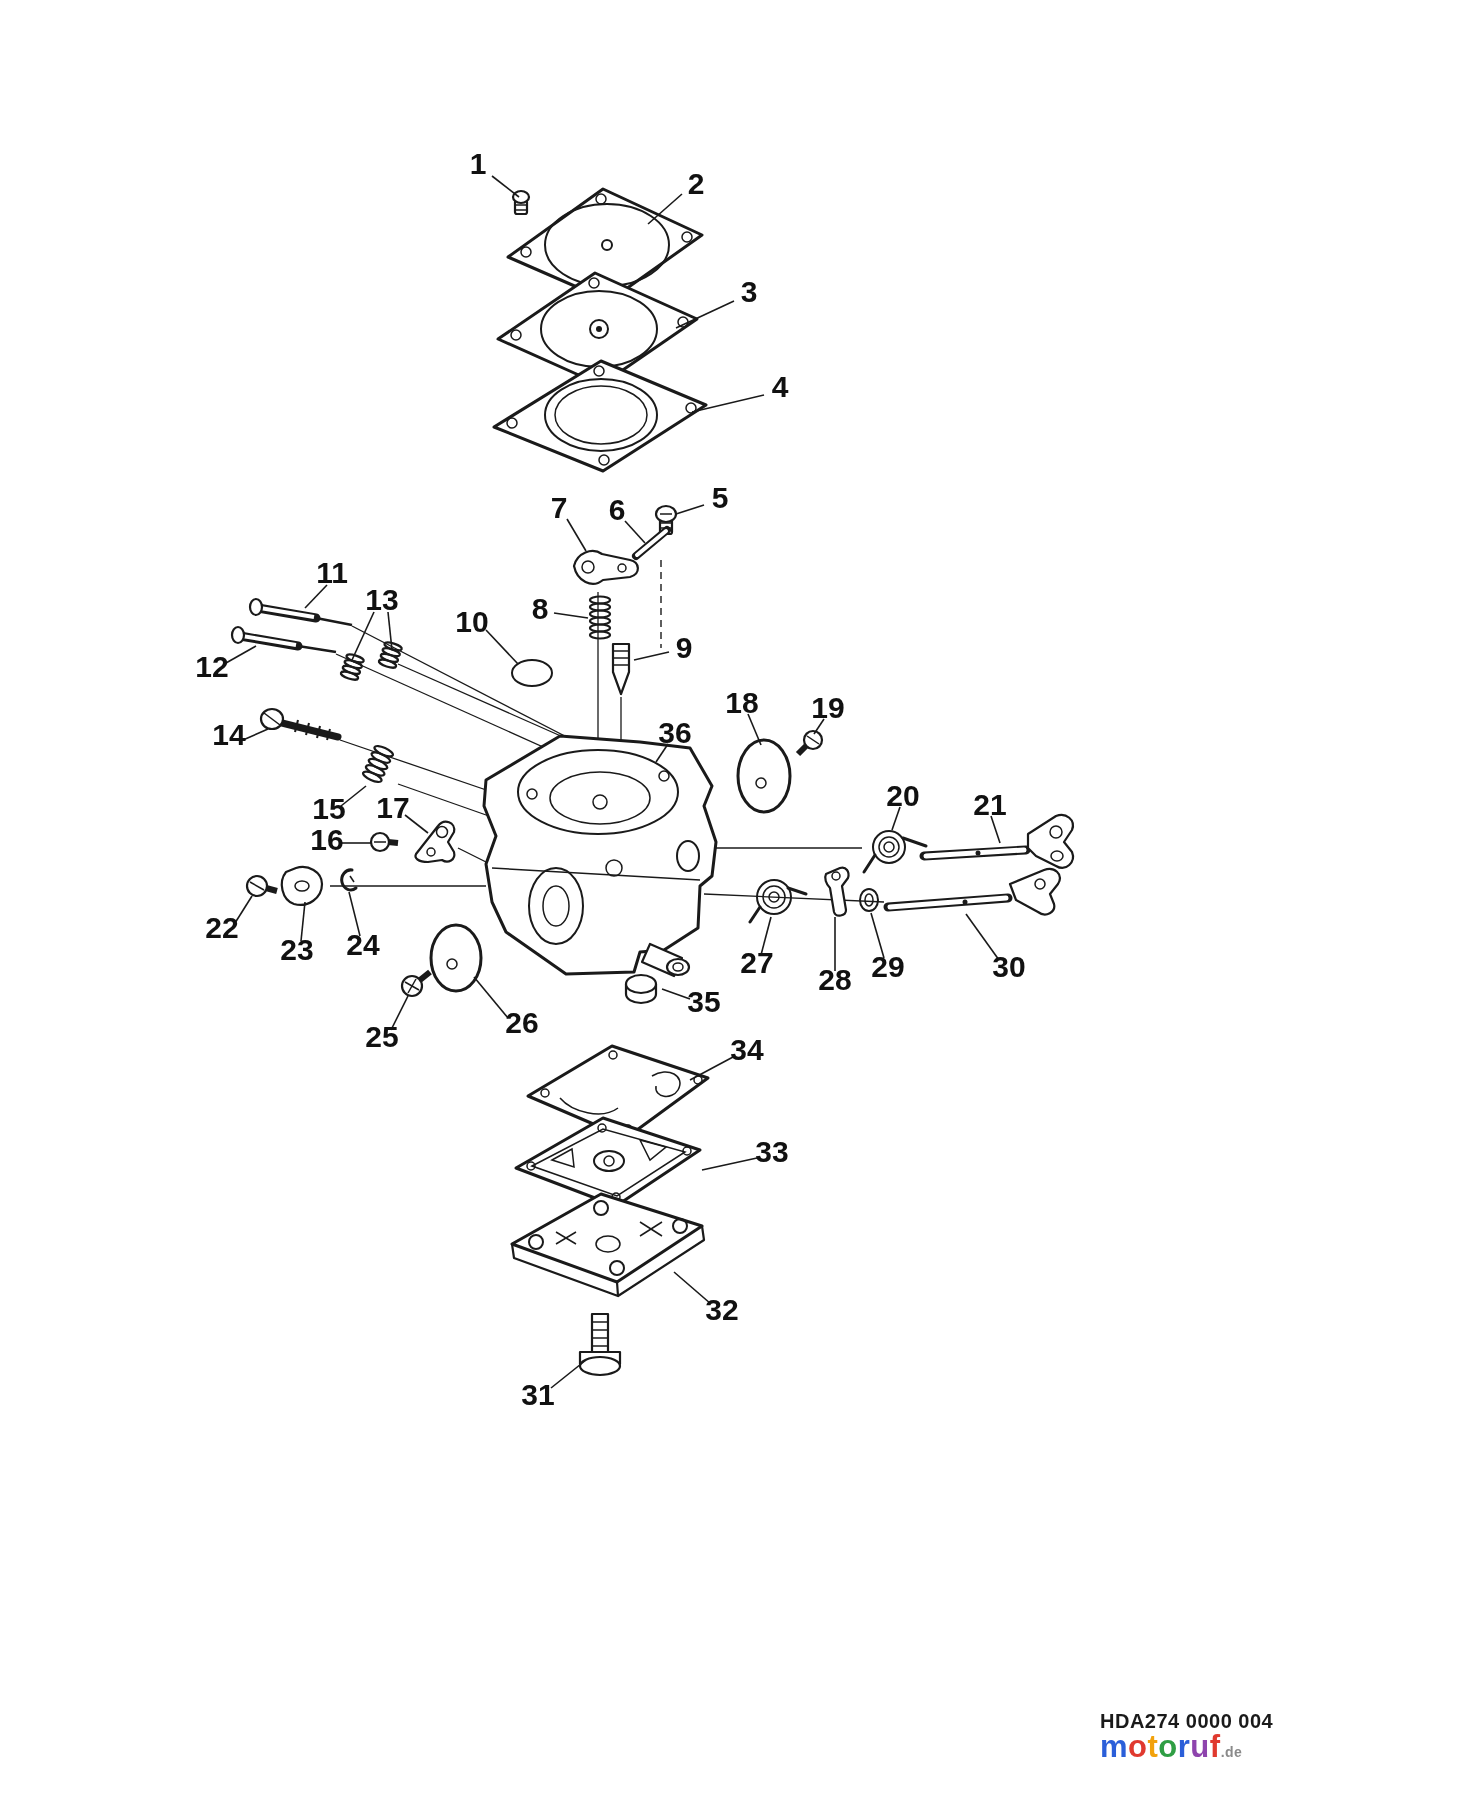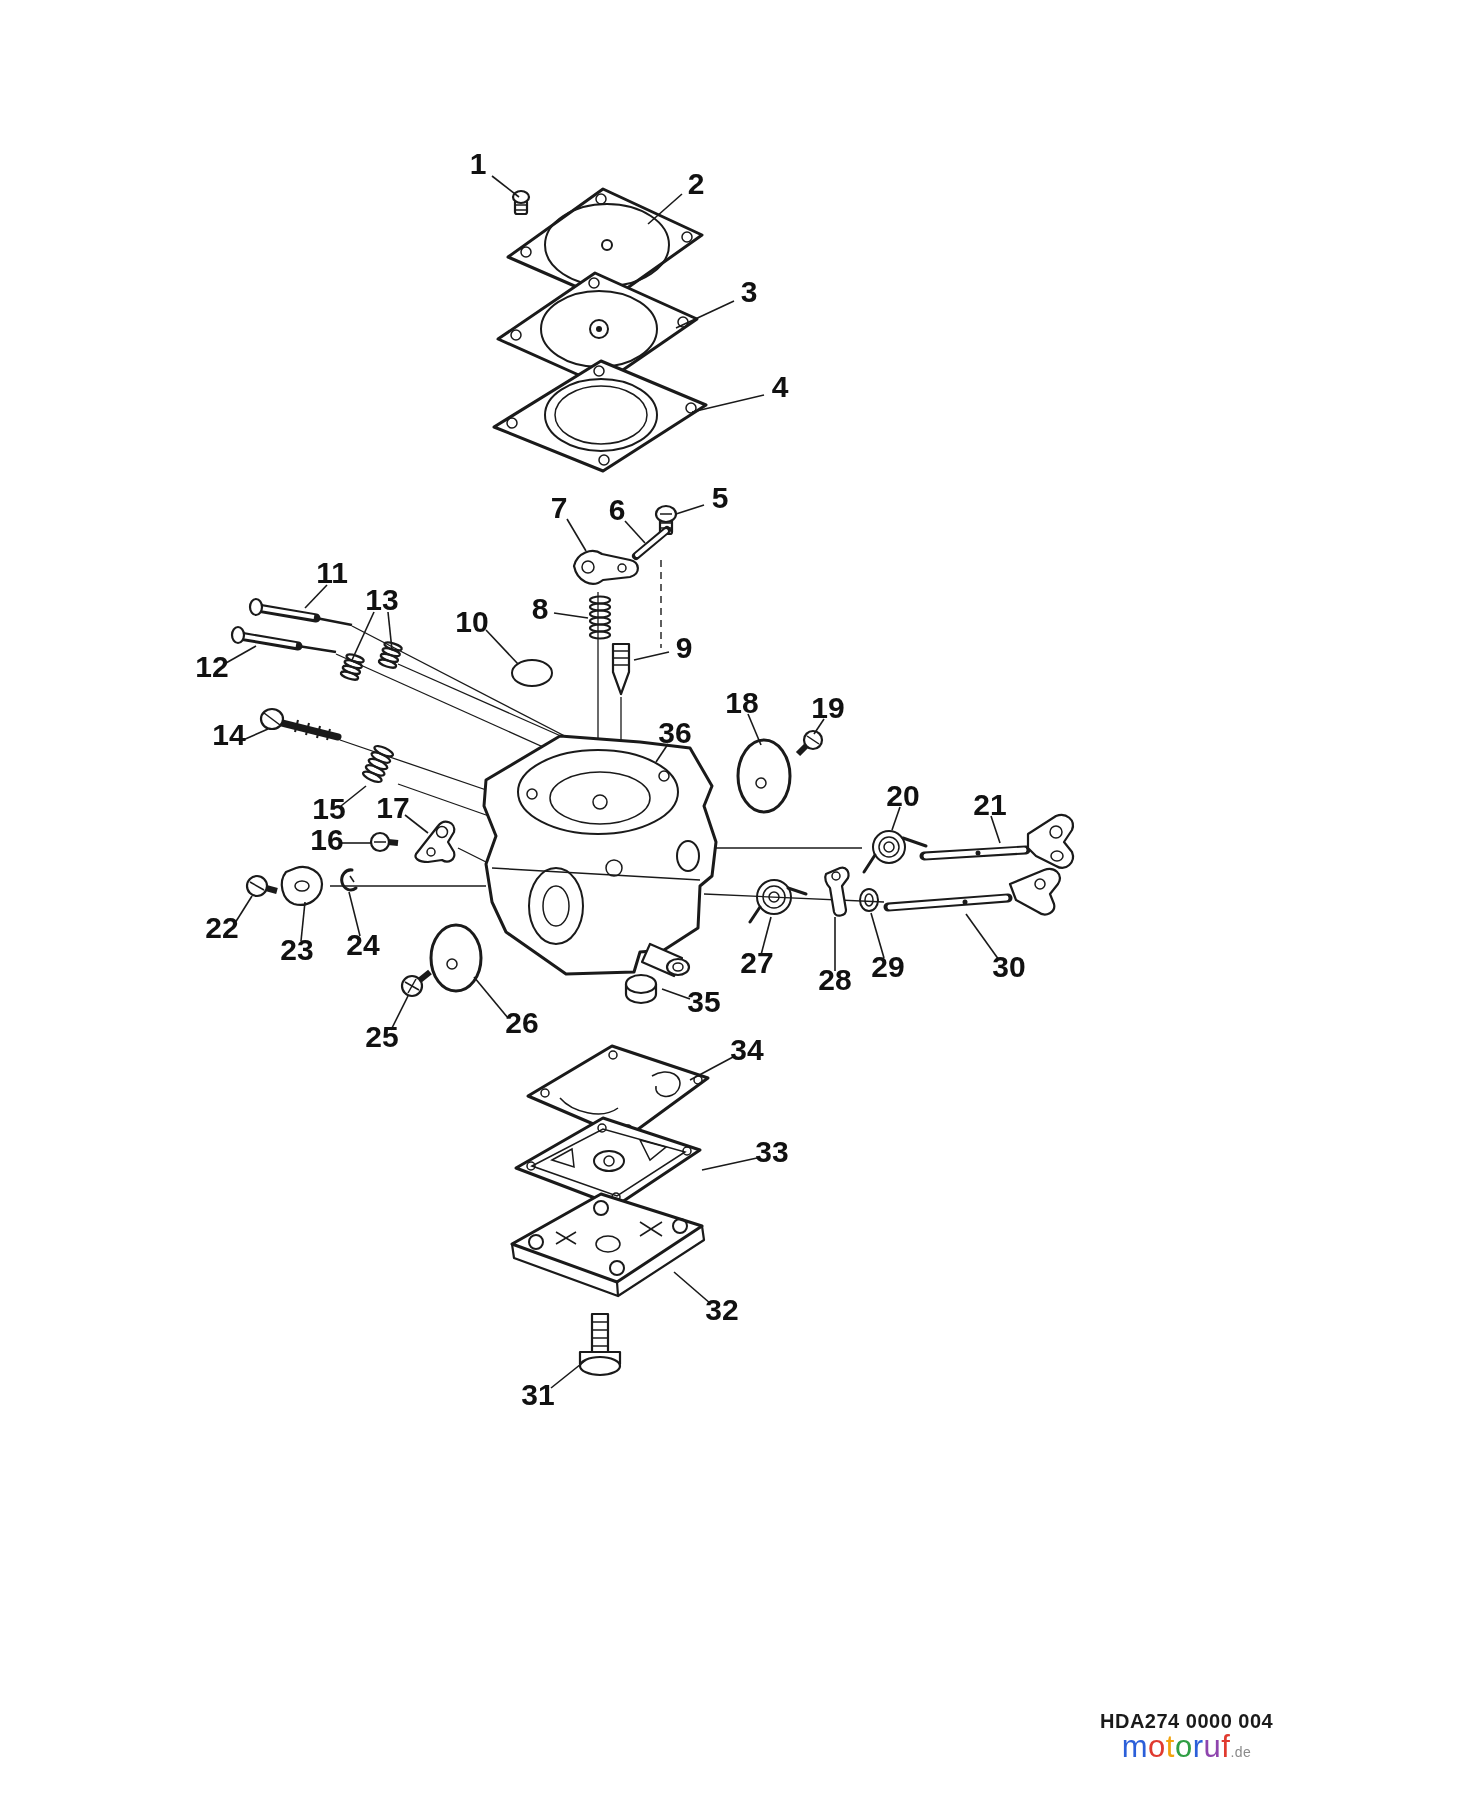--- a/index.html
+++ b/index.html
@@ -19,21 +19,21 @@
   .leg {fill:none;stroke:#1a1a1a;stroke-width:3;stroke-linecap:round;}
   .rodB{stroke:#1a1a1a;stroke-width:9;stroke-linecap:round;}
   .rodW{stroke:#ffffff;stroke-width:5;stroke-linecap:round;}
   .blk {fill:#1a1a1a;}
   .num {font:bold 30px "Liberation Sans",sans-serif;fill:#111;
         text-anchor:middle;dominant-baseline:middle;}
 
   
   .footer{position:absolute;left:1100px;top:1710px;text-align:left;}
   .pn{font-weight:bold;font-size:20px;color:#1a1a1a;letter-spacing:.5px;}
-  .wm{font-weight:normal;font-size:31px;line-height:1;margin-top:-2px;letter-spacing:.5px;text-align:center;}
+  .wm{font-weight:bold;font-size:31px;line-height:1;margin-top:-2px;letter-spacing:.5px;}
   .wm .de{font-size:14px;}
 </style>
 </head>
 <body>
 
 <div class="stage">
 
 <svg width="1468" height="1800" viewBox="0 0 1468 1800">
 
   <g>

